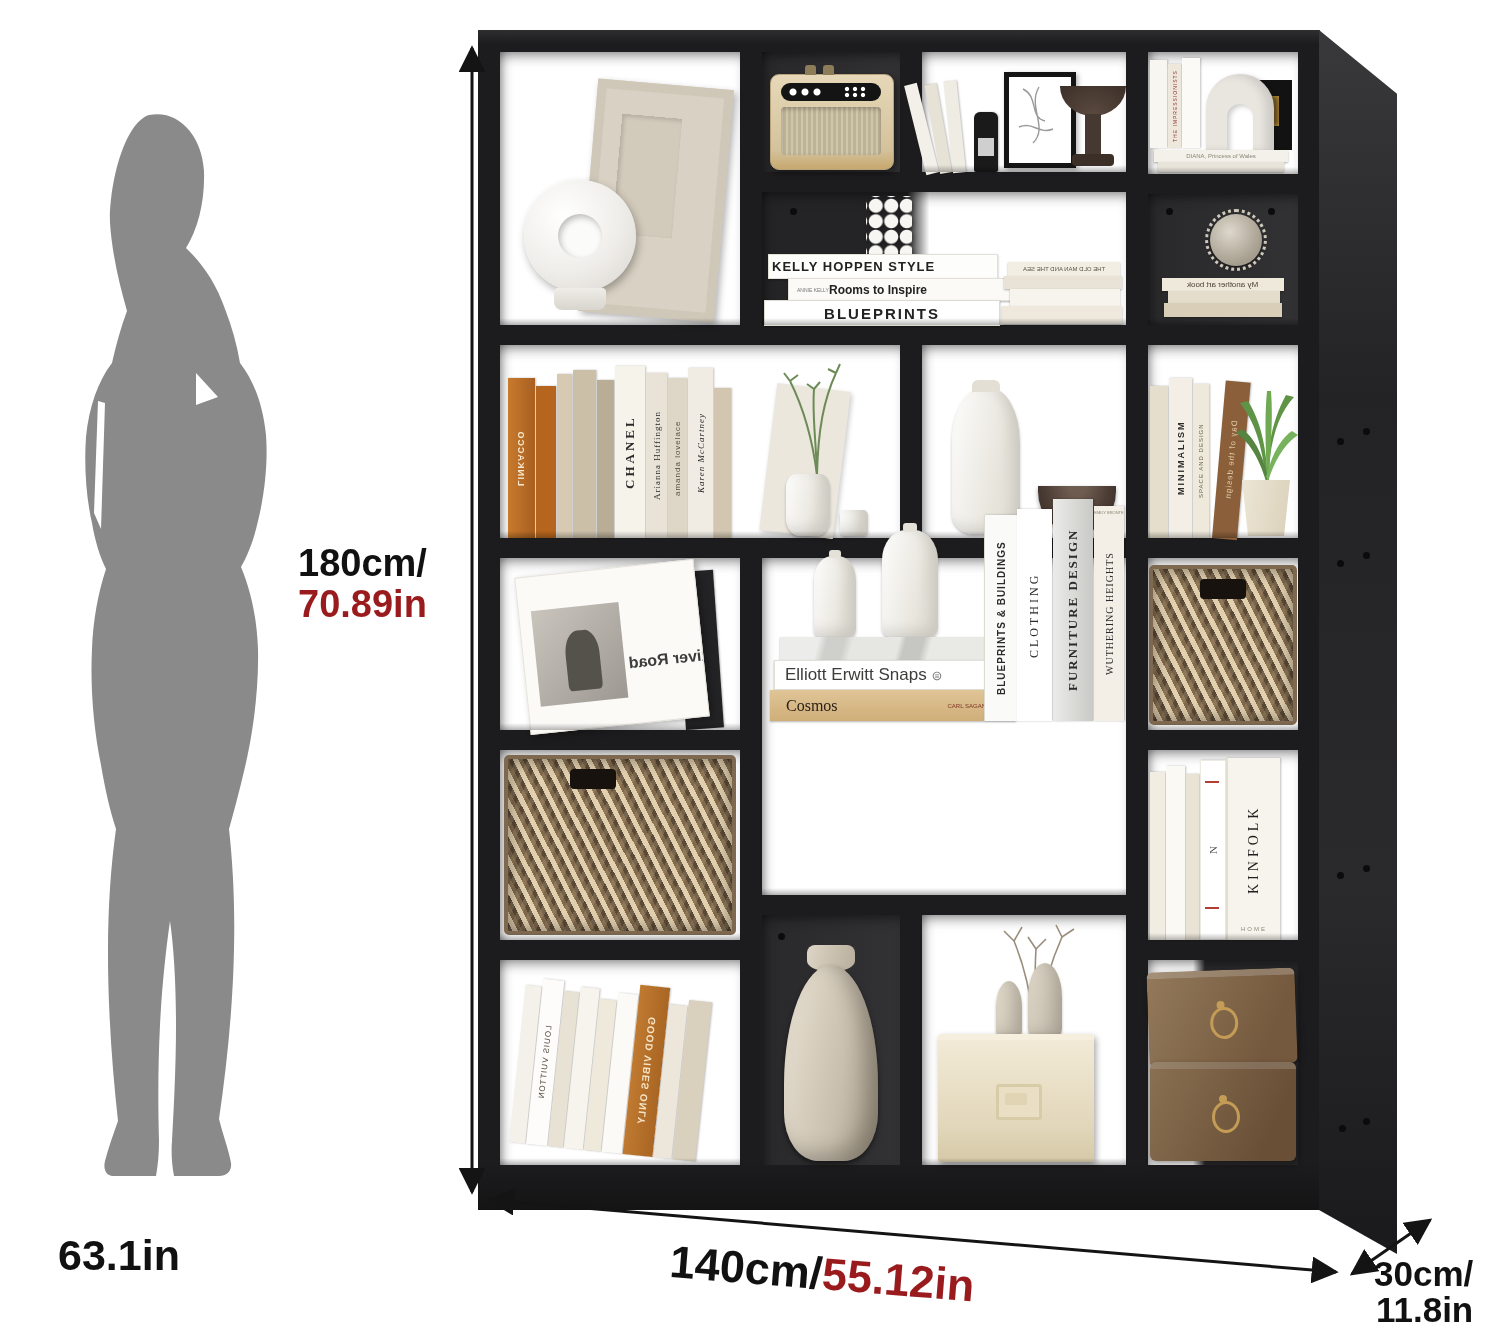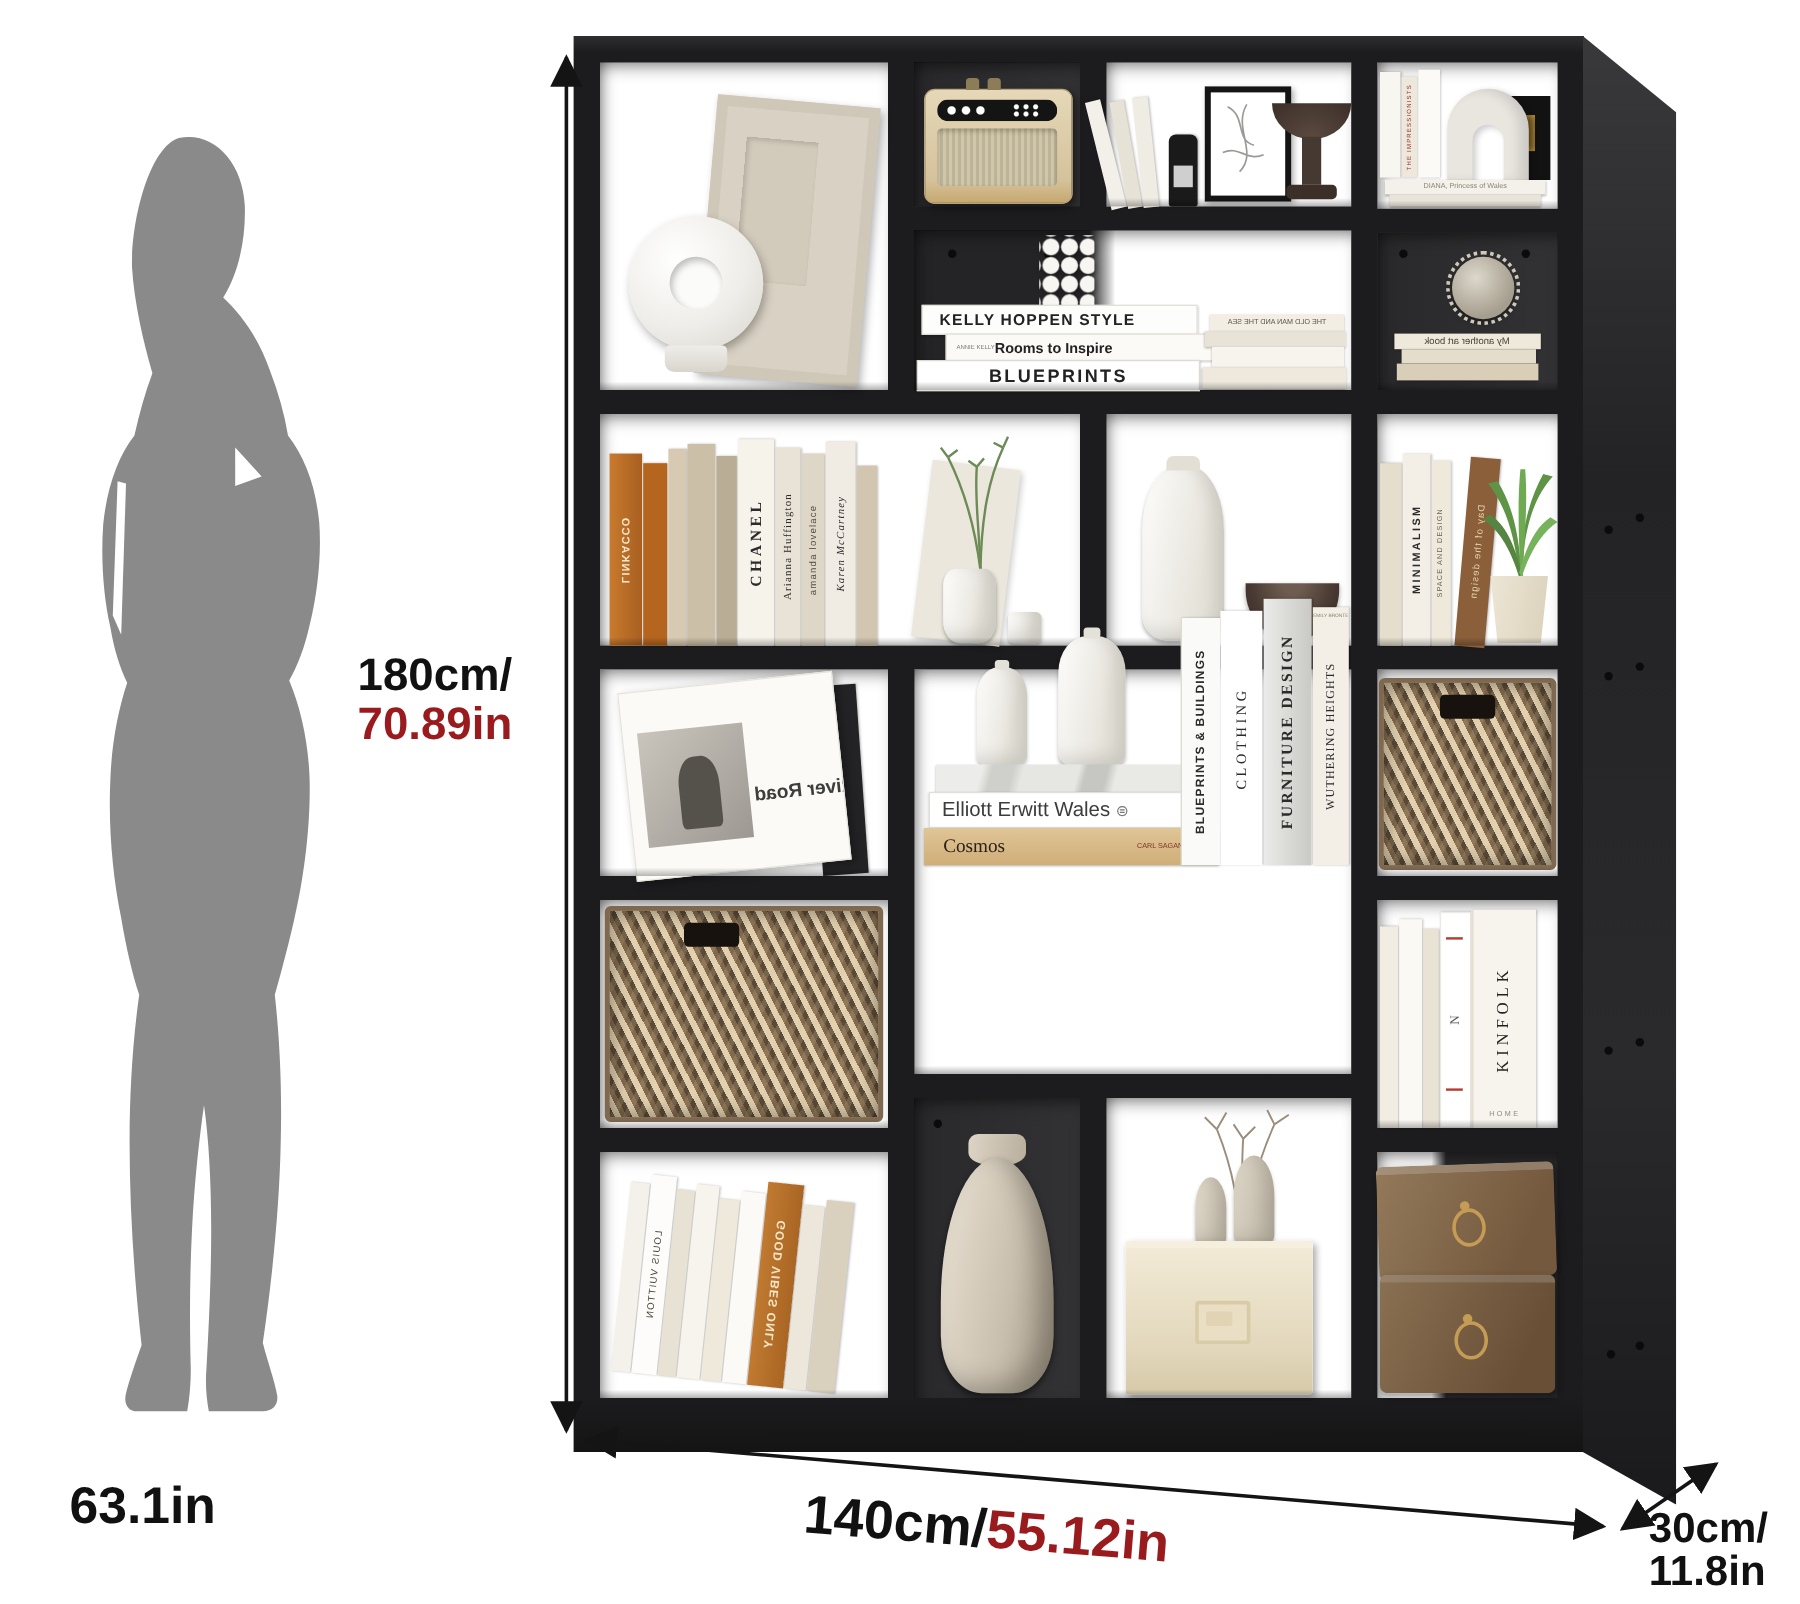--- a/index.html
+++ b/index.html
@@ -8,21 +8,21 @@
     font-family:"Liberation Sans", sans-serif;overflow:hidden;
   }
   .abs{position:absolute;}
 
   
   .dim{font-weight:bold;color:#111;line-height:1.08;}
   .dim .imp{color:#9a1b1e;}
   #height-label{left:298px;top:543px;font-size:38px;}
   #person-label{left:58px;top:1232px;font-size:43px;}
   #width-label{left:672px;top:1238px;font-size:45px;transform:rotate(4.6deg);transform-origin:left top;white-space:nowrap;}
-  #depth-label{left:1374px;top:1256px;font-size:35px;line-height:1.02;}
+  #depth-label{left:1374px;top:1256px;font-size:35px;line-height:1.02;text-align:right;}
 
   
   #shelf-front{left:478px;top:30px;width:842px;height:1180px;background:linear-gradient(180deg,#2e2e30 0px,#1c1c1e 14px,#1c1c1e 96%,#141415);}
   #shelf-side{left:1319px;top:30px;width:78px;height:1224px;
     clip-path:polygon(0 0,100% 5.2%,100% 100%,0 96.4%);
     background:linear-gradient(180deg,#39393b,#232325 30%,#2a2a2c 70%,#1a1a1c);}
   .peg{width:7px;height:7px;border-radius:50%;background:#0b0b0c;}
   .cell{position:absolute;background:#ffffff;overflow:visible;box-shadow:inset 0 10px 14px -8px rgba(0,0,0,.55), inset 10px 0 12px -9px rgba(0,0,0,.5);}
   .cell.dark{background:linear-gradient(90deg,#29292b,#323234);}
   .floor-sh{position:absolute;left:0;right:0;bottom:0;height:7px;background:linear-gradient(180deg,rgba(0,0,0,0),rgba(0,0,0,.28));}
@@ -143,21 +143,21 @@
   <div class="bh" style="left:10px;bottom:2px;width:126px;height:10px;background:#e9e4da;"></div>
   <div class="floor-sh"></div>
 </div>
 
 <div class="cell abs" style="left:762px;top:192px;width:364px;height:133px;background:linear-gradient(90deg,#242426 0 40%,#ffffff 46%);">
   <div class="peg abs" style="left:28px;top:16px;"></div>
   <div class="peg abs" style="left:108px;top:16px;"></div>
   <div class="abs" style="left:104px;top:4px;width:46px;height:62px;
       background-image:radial-gradient(circle,#f7f6f2 6.5px,transparent 7.5px);background-size:15.5px 15.5px;background-position:2px 2px;filter:drop-shadow(1px 2px 2px rgba(0,0,0,.35));"></div>
   <div class="bh" style="left:6px;top:62px;width:228px;height:23px;background:#fdfdfb;border:1px solid #e3e0d8;">
-    <span class="ht" style="font-size:13px;font-weight:bold;padding-left:14px;letter-spacing:1px;">KELLY HOPPEN STYLE</span>
+    <span class="ht" style="font-size:13px;font-weight:bold;padding-left:3px;letter-spacing:1px;">KELLY HOPPEN STYLE</span>
   </div>
   <div class="bh" style="left:26px;top:86px;width:222px;height:21px;background:#fbfaf7;border:1px solid #e3e0d8;">
     <span class="ht" style="font-size:12px;font-weight:bold;padding-left:40px;">
       <span>Rooms to Inspire</span>
       </span>
     <span class="ht" style="font-size:5px;color:#777;padding-left:8px;">ANNIE KELLY</span>
   </div>
   <div class="bh" style="left:2px;top:108px;width:234px;height:24px;background:#ffffff;border:1px solid #dedbd3;">
     <span class="ht" style="font-size:15px;font-weight:bold;justify-content:center;letter-spacing:2px;">BLUEPRINTS</span>
   </div>
@@ -275,21 +275,21 @@
 <div class="cell abs" style="left:762px;top:558px;width:364px;height:337px;">
   <div class="vase" style="left:52px;bottom:257px;width:42px;height:82px;border-radius:18px 18px 10px 10px/24px 24px 8px 8px;">
     <div class="abs" style="left:15px;top:-6px;width:12px;height:8px;background:#e4e1d8;border-radius:3px;"></div>
   </div>
   <div class="vase" style="left:120px;bottom:257px;width:56px;height:108px;border-radius:24px 24px 12px 12px/30px 30px 10px 10px;">
     <div class="abs" style="left:21px;top:-7px;width:14px;height:9px;background:#e4e1d8;border-radius:3px;"></div>
   </div>
   <div class="bh" style="left:18px;bottom:233px;width:212px;height:25px;background:linear-gradient(105deg,#ececea 0 18%,#cfcfcb 22% 30%,#e6e6e3 34% 55%,#c6c6c2 58% 66%,#e9e9e6 70%);"></div>
   <div class="bh" style="left:12px;bottom:205px;width:234px;height:28px;background:#ffffff;border:1px solid #e2e0da;">
     <span class="ht" style="font-size:17px;color:#3c3c3b;padding-left:10px;">
-      <span>Elliott Erwitt Wales</span>&nbsp;<span style="font-size:13px;color:#777;">⊜</span></span>
+      <span>Elliott Erwitt Snaps</span>&nbsp;<span style="font-size:13px;color:#777;">⊜</span></span>
   </div>
   <div class="bh" style="left:8px;bottom:174px;width:246px;height:31px;background:linear-gradient(#e0c597,#cfae78);">
     <span class="ht serif" style="font-size:16px;color:#2a2118;padding-left:16px;font-weight:normal;">
       <span>Cosmos</span>
       </span>
     <span class="ht" style="font-size:6px;color:#7c3324;justify-content:flex-end;padding-right:30px;">CARL SAGAN</span>
   </div>
   <div class="bv" style="left:222px;bottom:174px;width:32px;height:206px;background:#fafaf8;border-left:1px solid #dddad2;">
     <span class="vt" style="font-size:10px;font-weight:bold;">BLUEPRINTS &amp; BUILDINGS</span>
   </div>

